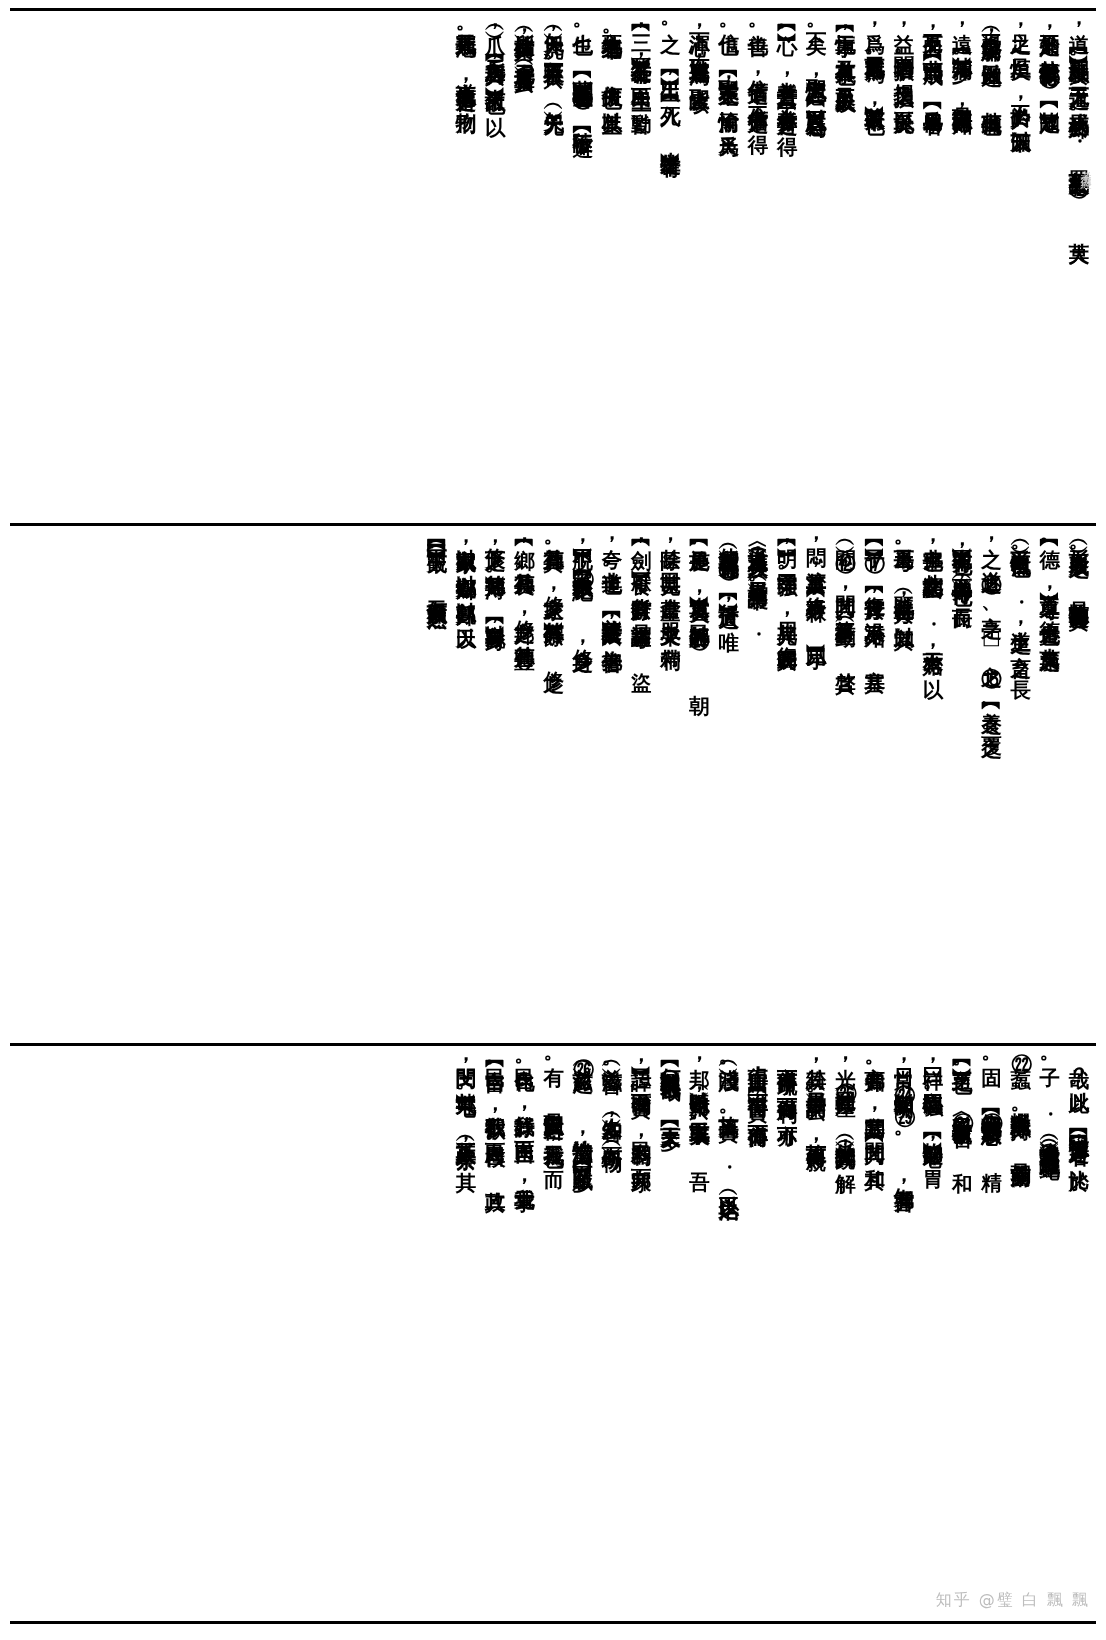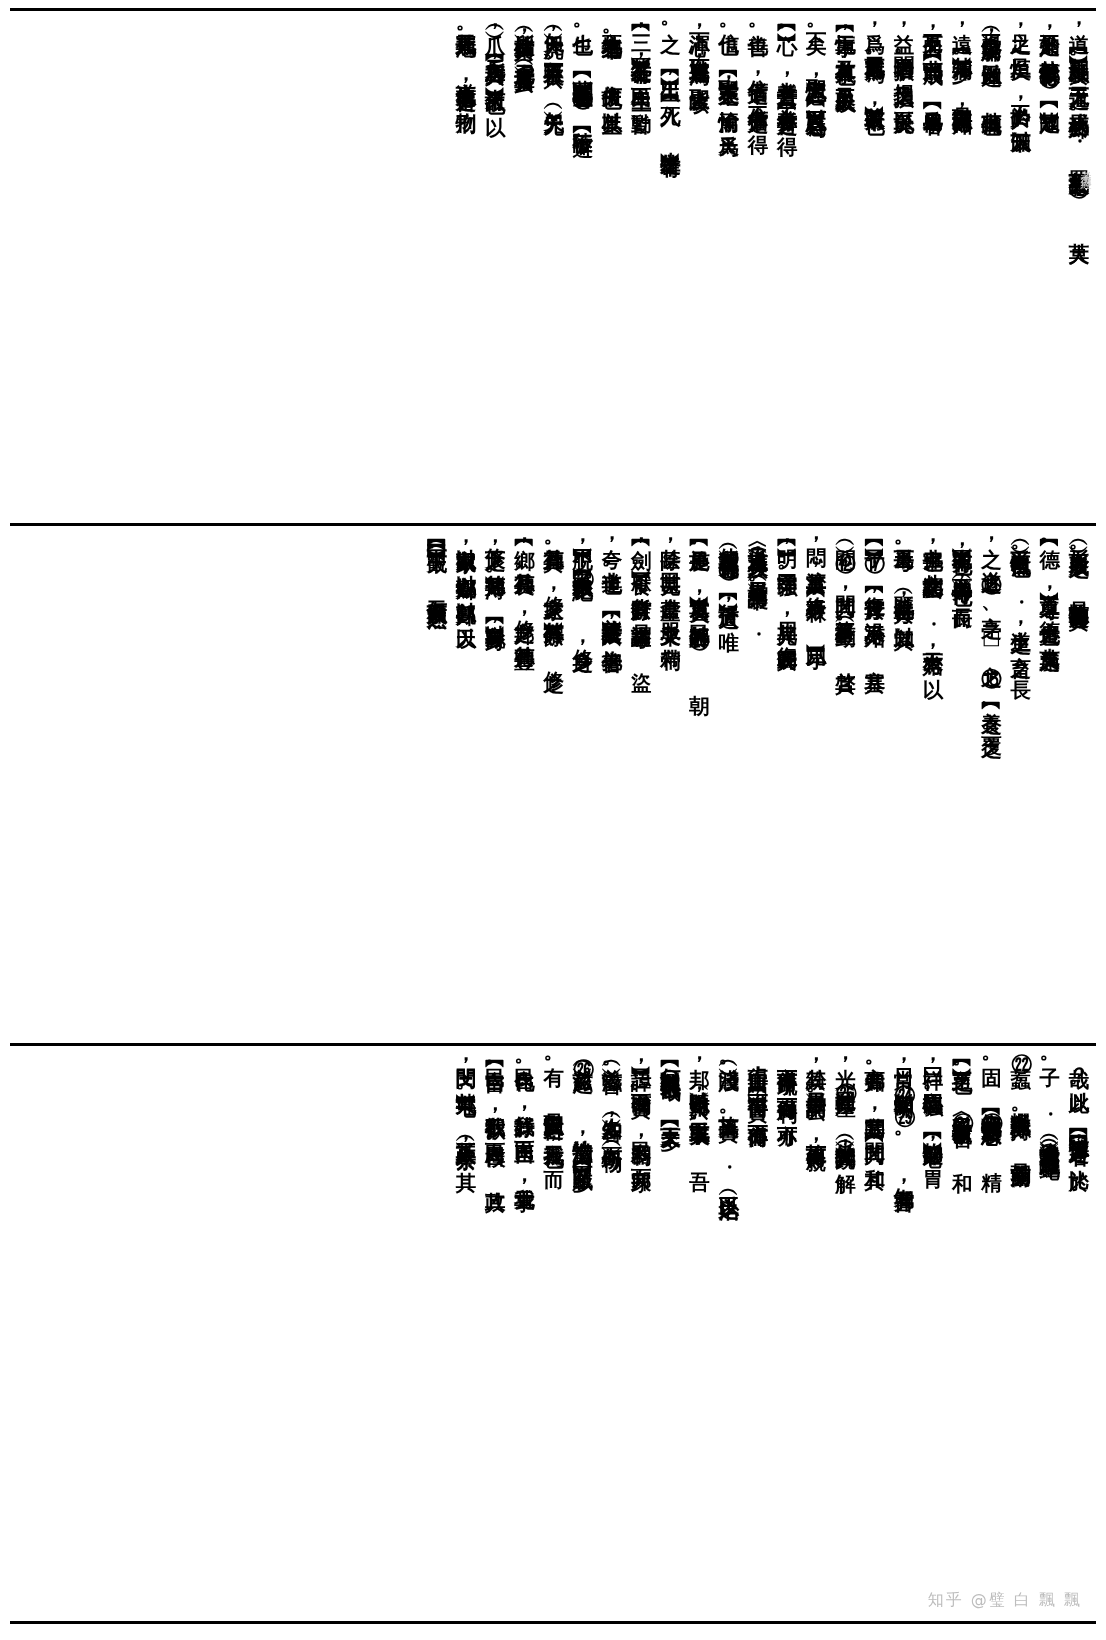--- a/index.html
+++ b/index.html
@@ -56,21 +56,21 @@
     word-break: break-all;
     text-align: left;
     font-weight: 600;
   }
   .band.b1 .col { width: 29.2px; }
   .band.b2 .col { width: 29.2px; }
   .band.b3 .col { width: 29.2px; }
 
   .watermark {
     position: absolute;
-    right: 14px;
+    right: 6px;
     bottom: 10px;
     font-size: 16px;
     color: #bdbdbd;
     letter-spacing: 2px;
     font-family: "DejaVu Sans", "Liberation Sans", sans-serif;
     writing-mode: horizontal-tb;
     z-index: 5;
   }
   .sidemark {
     position: absolute;

